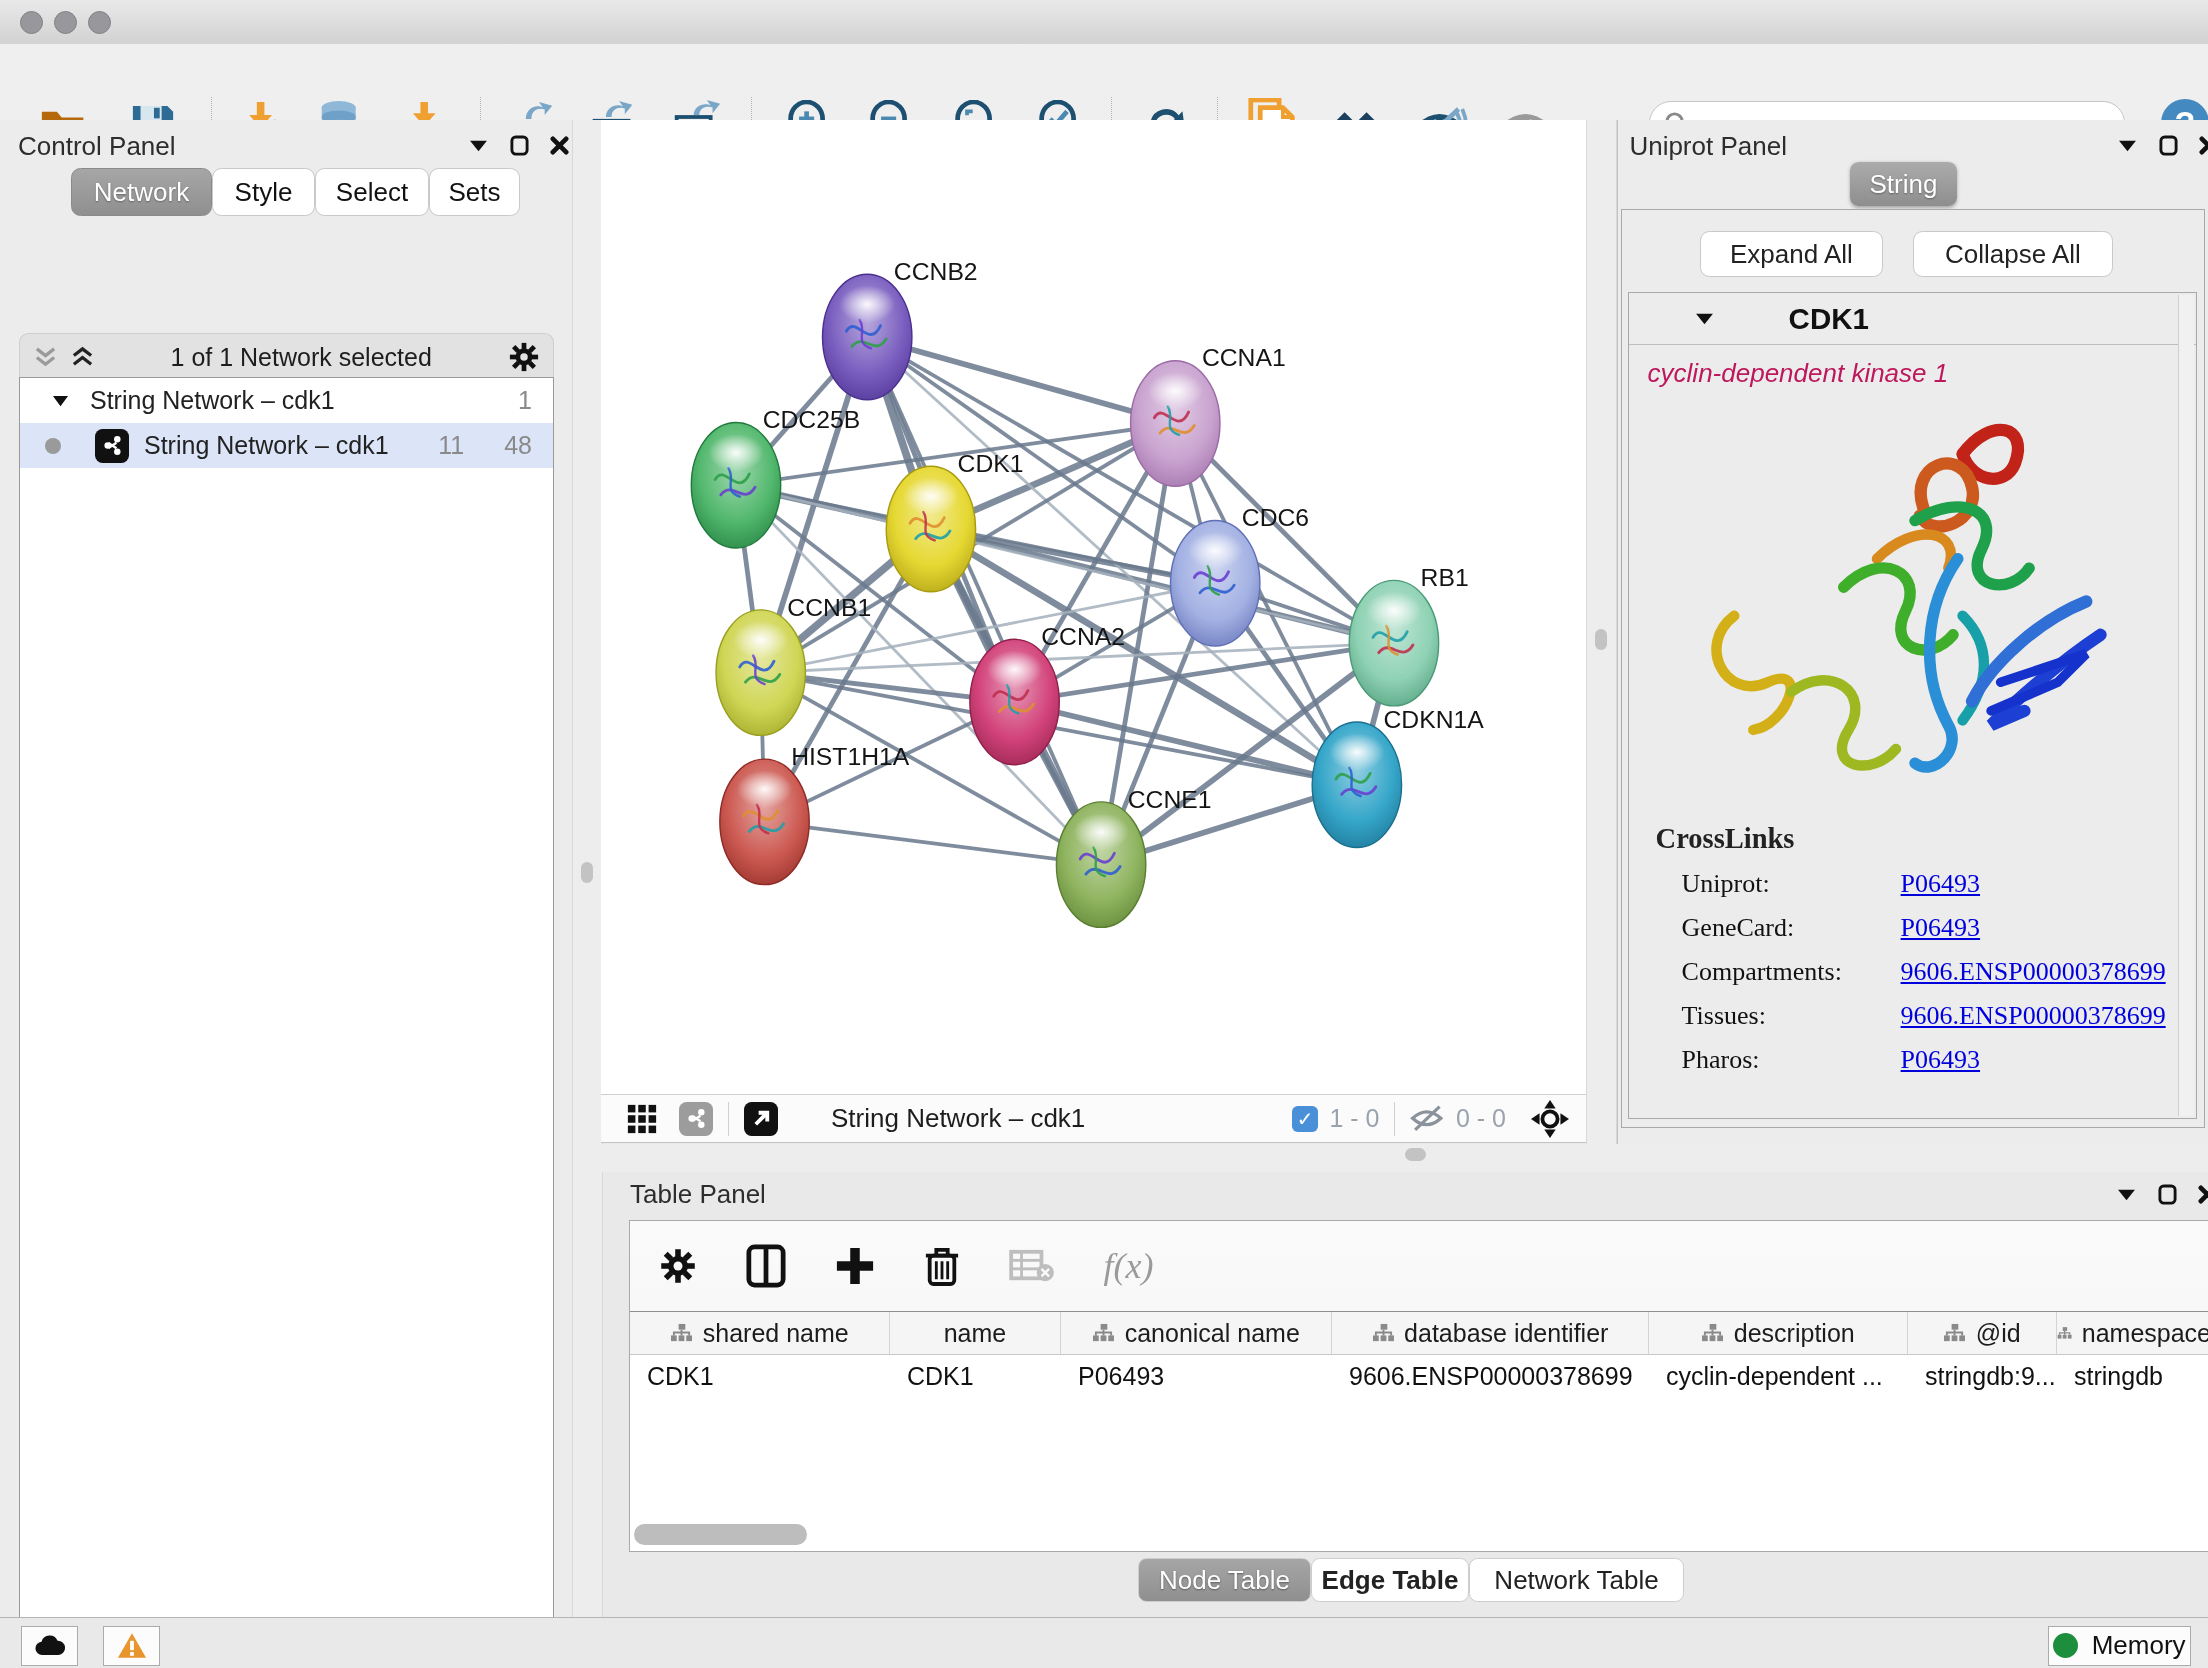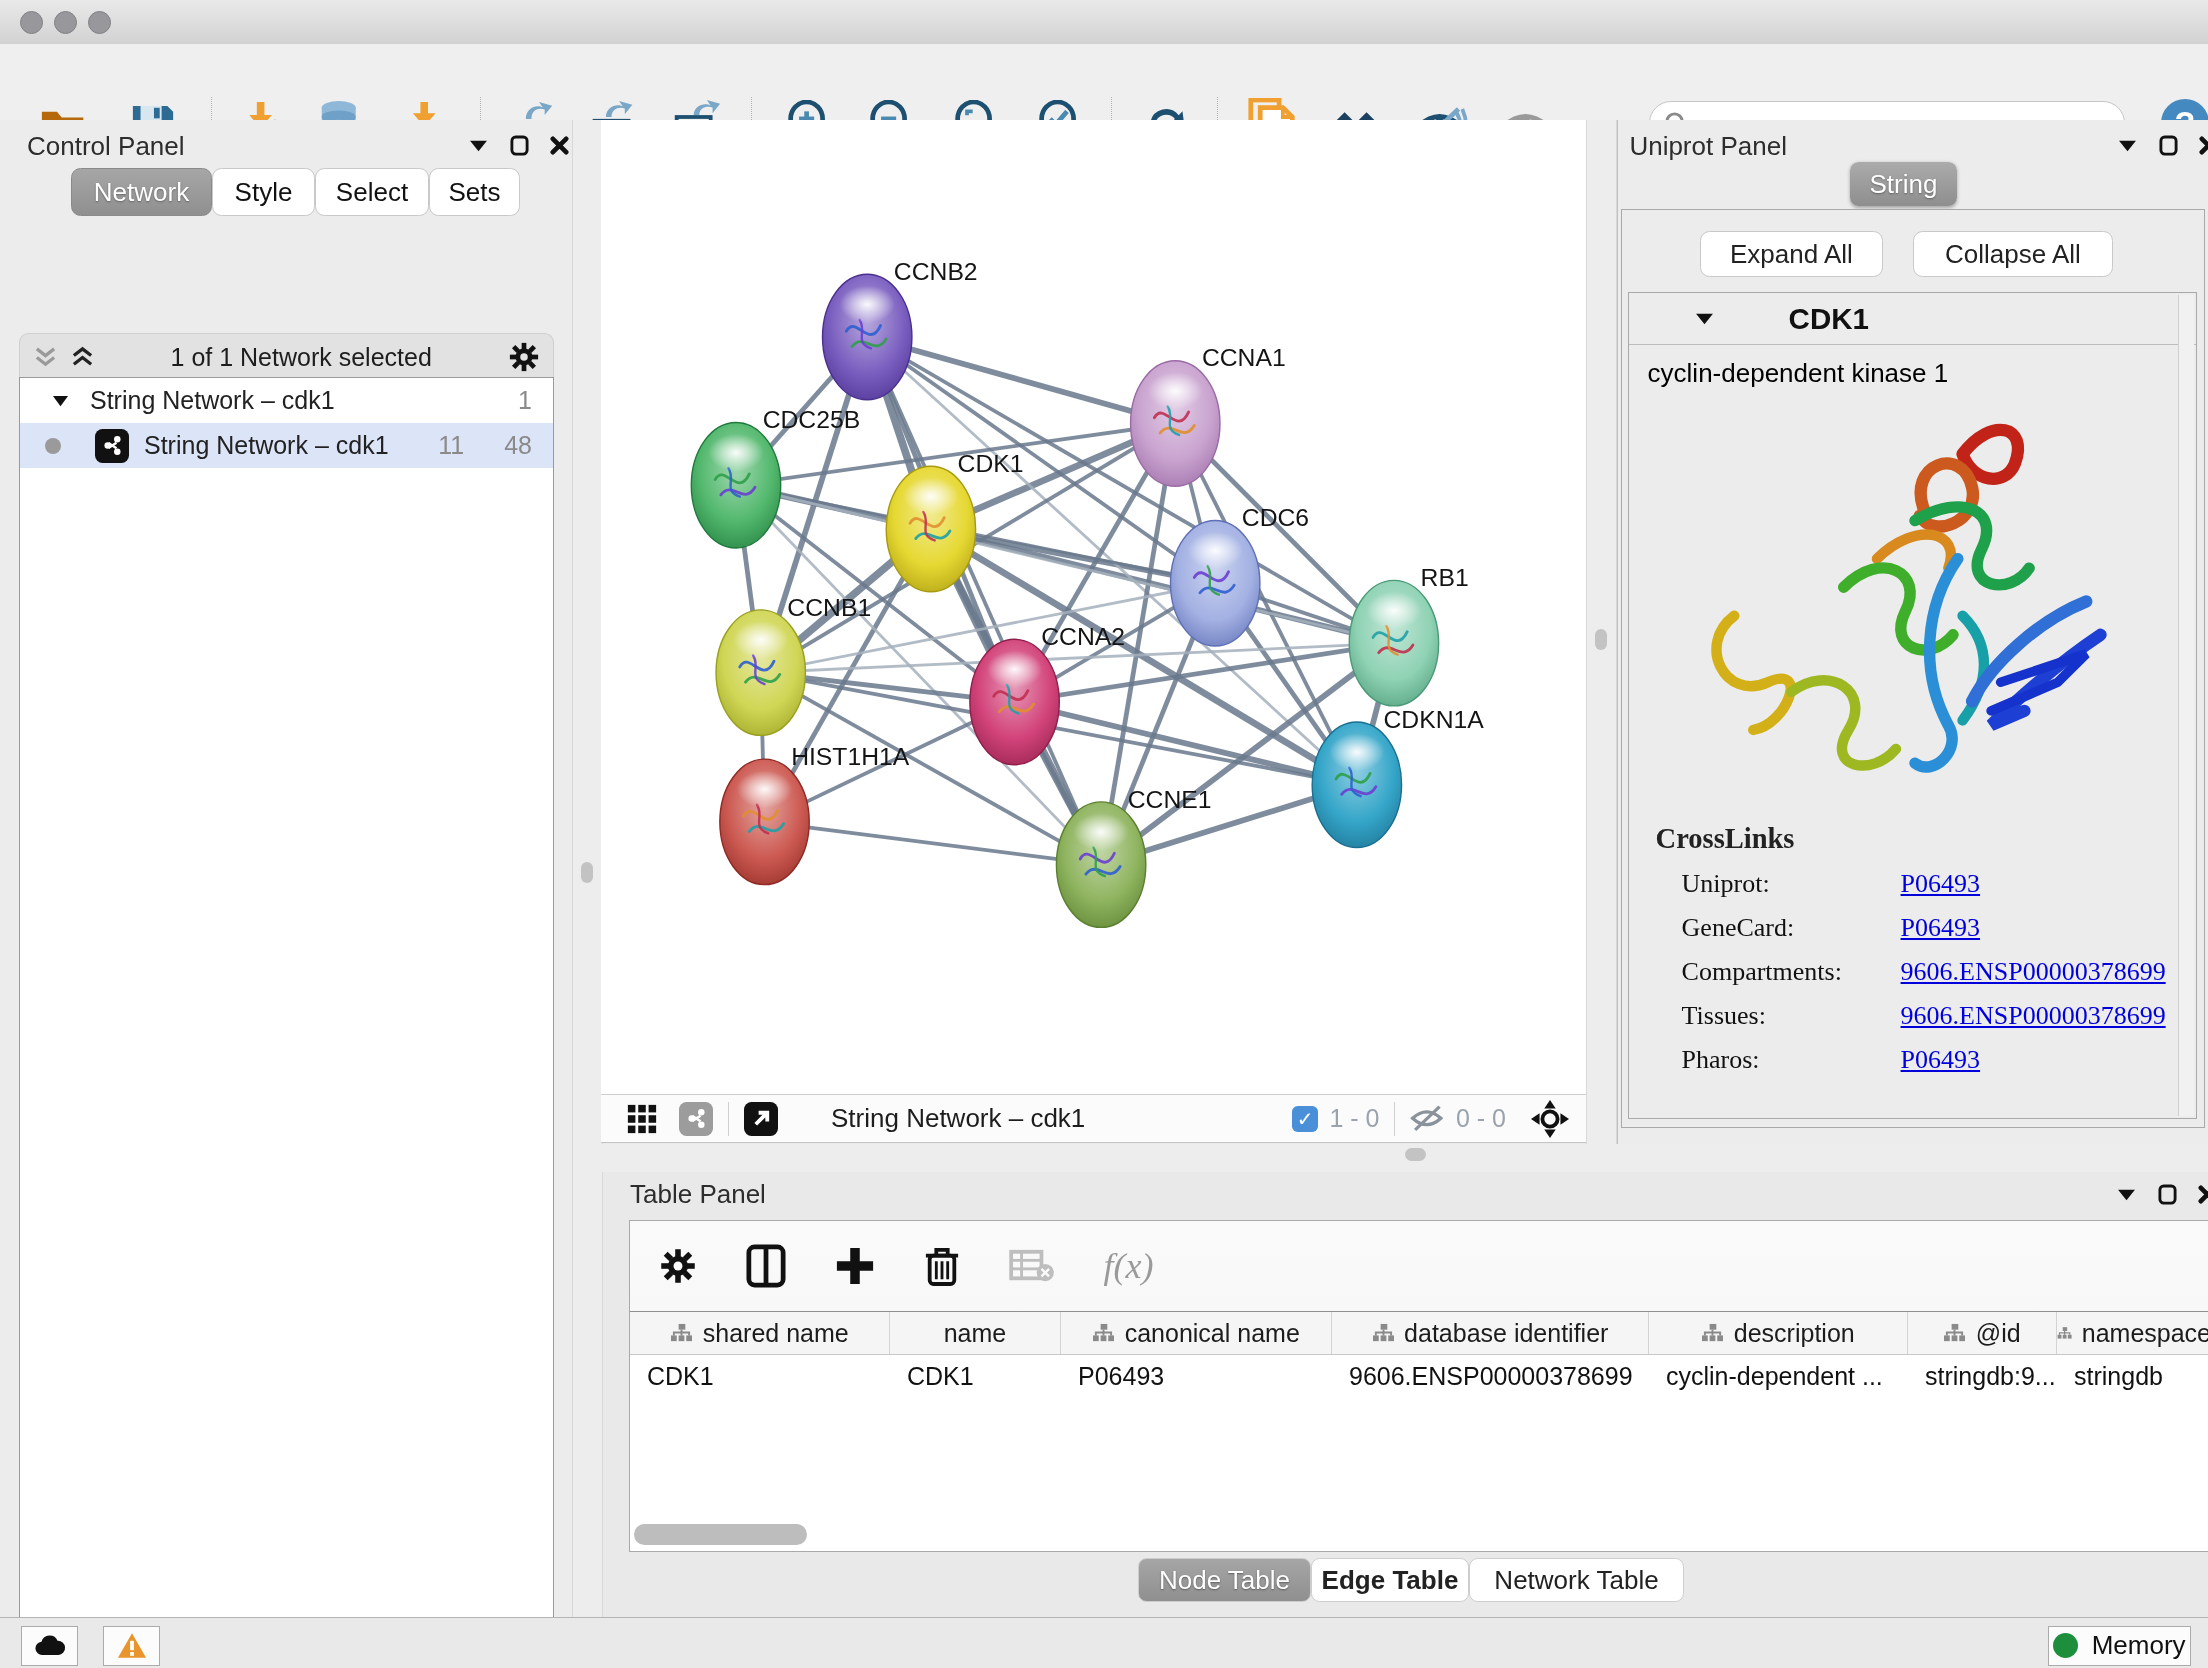--- a/index.html
+++ b/index.html
@@ -73,21 +73,21 @@
     background:linear-gradient(#ababab,#8e8e8e);color:#fff;font-size:26px;
     display:flex;align-items:center;justify-content:center;box-shadow:0 1.9px 3.8px rgba(0,0,0,.3);
     text-shadow:0 1px 1.9px rgba(0,0,0,.35);}
   .rp-outer{left:2.9px;top:89px;width:584px;height:919px;border:1.9px solid #a9a9a9;
     background:#ececec;box-sizing:border-box;}
   .rp-btn{height:46px;background:#fff;border:1.9px solid #c9c9c9;border-radius:9.5px;
     font-size:26px;display:flex;align-items:center;justify-content:center;box-sizing:border-box;}
   .rp-entry{left:5.7px;top:82px;width:569px;height:827px;border:1.9px solid #a9a9a9;box-sizing:border-box;background:#ececec;}
   .rp-entry-header{height:51px;border-bottom:1.9px solid #bdbdbd;display:flex;align-items:center;}
   .gene-name{font-size:29.5px;font-weight:bold;color:#111;}
-  .gene-desc{font-size:26px;color:#000000;}
+  .gene-desc{font-size:26px;color:#be185d;font-style:italic;}
   .serif{font-family:"Liberation Serif",serif;}
   .xl-label{font-size:26px;color:#111;}
   .xl-value{font-size:26px;color:#0000dd;text-decoration:underline;}
   .rp-scroll{position:absolute;right:1.9px;top:1.9px;bottom:1.9px;width:15px;background:#f1f1f1;border-left:1px solid #cfcfcf;}
 
   
   .table-panel-title{left:630px;top:1179px;}
   .tp-box{left:623px;top:1220px;width:1595px;height:332px;border:1.9px solid #a9a9a9;
     background:linear-gradient(#fafafa,#f2f2f2);box-sizing:border-box;margin-left:6px;}
   .tp-toolbar{height:89px;display:flex;align-items:center;padding-left:28.5px;gap:49px;}
@@ -299,21 +299,21 @@
     <svg width="27" height="27" viewBox="0 0 28 28">
       <circle cx="12" cy="12" r="8" fill="none" stroke="#8a8a8a" stroke-width="3"></circle>
       <line x1="18" y1="18" x2="25" y2="25" stroke="#8a8a8a" stroke-width="3"></line>
     </svg>
     <input type="text" value="" style="">
   </div>
   <div class="abs helpbtn">?</div>
 </div>
 
 <div class="abs control-panel">
-  <div class="abs panel-title" style="left:27px;top:10.5px">Control Panel</div>
+  <div class="abs panel-title" style="left:18px;top:10.5px">Control Panel</div>
   <div class="abs ph-icons" style="left:468px;top:15px">
     <svg width="21" height="15" viewBox="0 0 22 16">
         <path d="M2 3 L20 3 L11 14 Z" fill="#111"></path>
       </svg>
     <svg width="19" height="21" viewBox="0 0 20 22">
         <rect x="2" y="2" width="16" height="18" rx="4" fill="none" stroke="#111" stroke-width="3"></rect>
       </svg>
     <svg width="19" height="19" viewBox="0 0 20 20">
         <path d="M3 3 L17 17 M17 3 L3 17" stroke="#111" stroke-width="5" stroke-linecap="round"></path>
       </svg>

